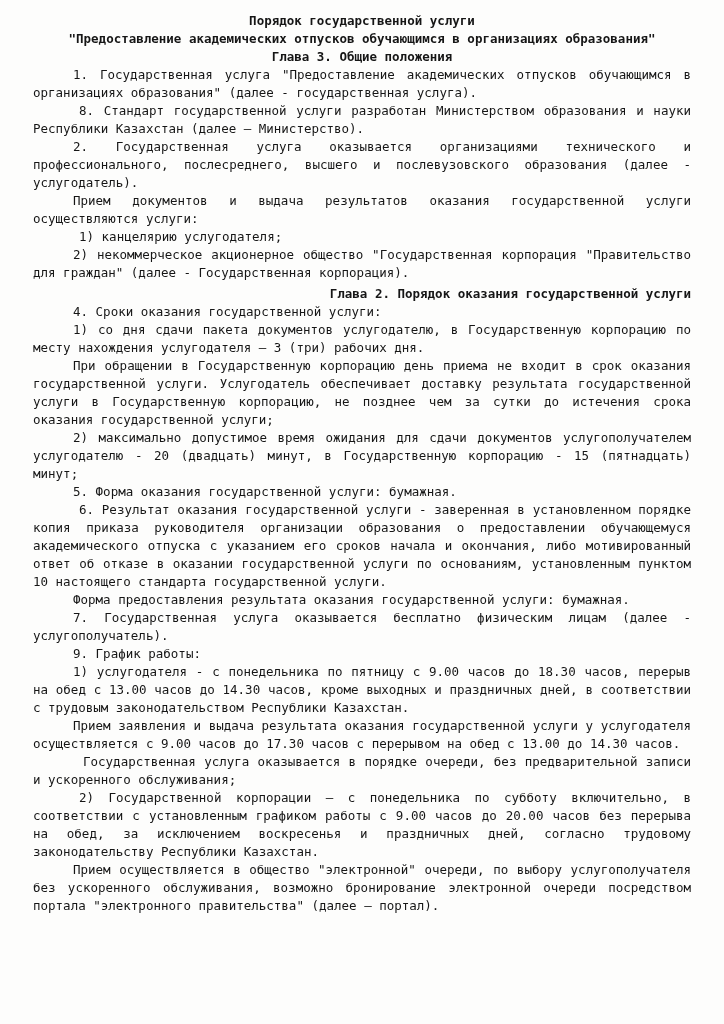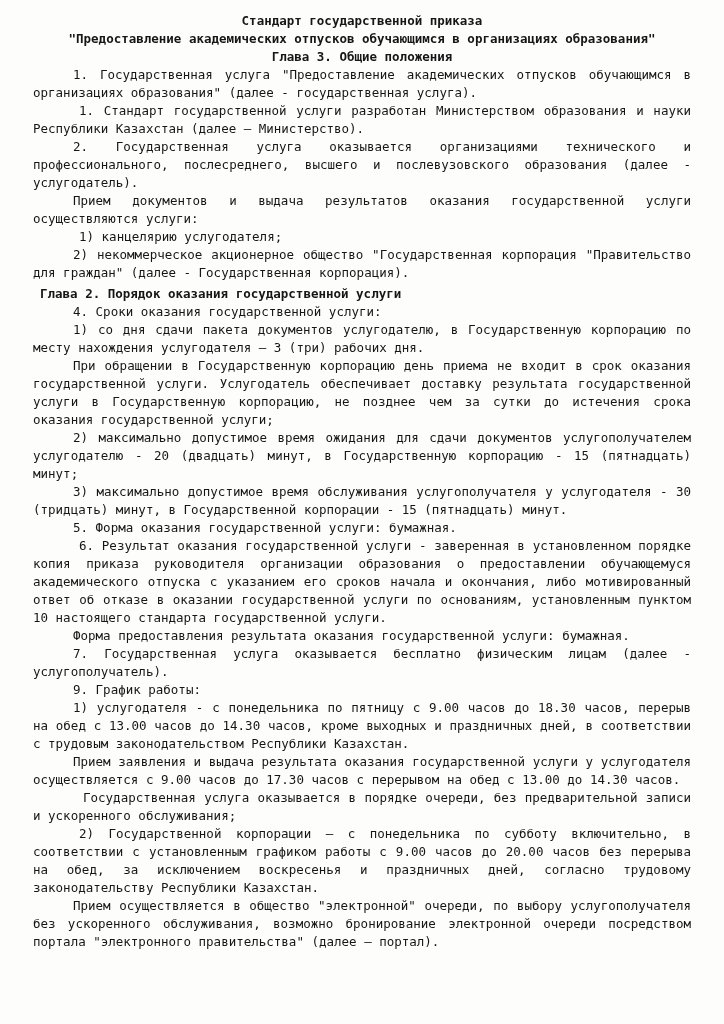--- a/index.html
+++ b/index.html
@@ -23,52 +23,51 @@
   }
   .page p {
     margin: 0;
   }
   .title-line {
     text-align: center;
     font-weight: bold;
     text-indent: 0;
   }
   .chapter-heading {
-    text-align: left;
+    text-align: right;
     font-weight: bold;
     text-indent: 7px;
     margin-top: 3px !important;
   }
   .body-par {
     text-align: justify;
     text-justify: inter-word;
   }
   .indent-1 { text-indent: 40px; }
   .indent-2 { text-indent: 46px; }
   .indent-3 { text-indent: 50px; }
 </style>
 </head>
 <body>
 
 <div class="page">
-  <p class="title-line">Стандарт государственной приказа</p>
+  <p class="title-line">Порядок государственной услуги</p>
   <p class="title-line">"Предоставление академических отпусков обучающимся в организациях образования"</p>
   <p class="title-line">Глава 3. Общие положения</p>
   <p class="body-par indent-1">1. Государственная услуга "Предоставление академических отпусков обучающимся в организациях образования" (далее - государственная услуга).</p>
-  <p class="body-par indent-2">1. Стандарт государственной услуги разработан Министерством образования и науки Республики Казахстан (далее – Министерство).</p>
+  <p class="body-par indent-2">8. Стандарт государственной услуги разработан Министерством образования и науки Республики Казахстан (далее – Министерство).</p>
   <p class="body-par indent-1">2. Государственная услуга оказывается организациями технического и профессионального, послесреднего, высшего и послевузовского образования (далее - услугодатель).</p>
   <p class="body-par indent-1">Прием документов и выдача результатов оказания государственной услуги осуществляются услуги:</p>
   <p class="body-par indent-2">1) канцелярию услугодателя;</p>
   <p class="body-par indent-1">2) некоммерческое акционерное общество "Государственная корпорация "Правительство для граждан" (далее - Государственная корпорация).</p>
   <p class="chapter-heading">Глава 2. Порядок оказания государственной услуги</p>
   <p class="body-par indent-1">4. Сроки оказания государственной услуги:</p>
   <p class="body-par indent-1">1) со дня сдачи пакета документов услугодателю, в Государственную корпорацию по месту нахождения услугодателя – 3 (три) рабочих дня.</p>
   <p class="body-par indent-1">При обращении в Государственную корпорацию день приема не входит в срок оказания государственной услуги. Услугодатель обеспечивает доставку результата государственной услуги в Государственную корпорацию, не позднее чем за сутки до истечения срока оказания государственной услуги;</p>
   <p class="body-par indent-1">2) максимально допустимое время ожидания для сдачи документов услугополучателем услугодателю - 20 (двадцать) минут, в Государственную корпорацию - 15 (пятнадцать) минут;</p>
-  <p class="body-par indent-1">3) максимально допустимое время обслуживания услугополучателя у услугодателя - 30 (тридцать) минут, в Государственной корпорации - 15 (пятнадцать) минут.</p>
   <p class="body-par indent-1">5. Форма оказания государственной услуги: бумажная.</p>
   <p class="body-par indent-2">6. Результат оказания государственной услуги - заверенная в установленном порядке копия приказа руководителя организации образования о предоставлении обучающемуся академического отпуска с указанием его сроков начала и окончания, либо мотивированный ответ об отказе в оказании государственной услуги по основаниям, установленным пунктом 10 настоящего стандарта государственной услуги.</p>
   <p class="body-par indent-1">Форма предоставления результата оказания государственной услуги: бумажная.</p>
   <p class="body-par indent-1">7. Государственная услуга оказывается бесплатно физическим лицам (далее - услугополучатель).</p>
   <p class="body-par indent-1">9. График работы:</p>
   <p class="body-par indent-1">1) услугодателя - с понедельника по пятницу с 9.00 часов до 18.30 часов, перерыв на обед с 13.00 часов до 14.30 часов, кроме выходных и праздничных дней, в соответствии с трудовым законодательством Республики Казахстан.</p>
   <p class="body-par indent-1">Прием заявления и выдача результата оказания государственной услуги у услугодателя осуществляется с 9.00 часов до 17.30 часов с перерывом на обед с 13.00 до 14.30 часов.</p>
   <p class="body-par indent-3">Государственная услуга оказывается в порядке очереди, без предварительной записи и ускоренного обслуживания;</p>
   <p class="body-par indent-2">2) Государственной корпорации – с понедельника по субботу включительно, в соответствии с установленным графиком работы с 9.00 часов до 20.00 часов без перерыва на обед, за исключением воскресенья и праздничных дней, согласно трудовому законодательству Республики Казахстан.</p>
   <p class="body-par indent-1">Прием осуществляется в общество "электронной" очереди, по выбору услугополучателя без ускоренного обслуживания, возможно бронирование электронной очереди посредством портала "электронного правительства" (далее – портал).</p>

